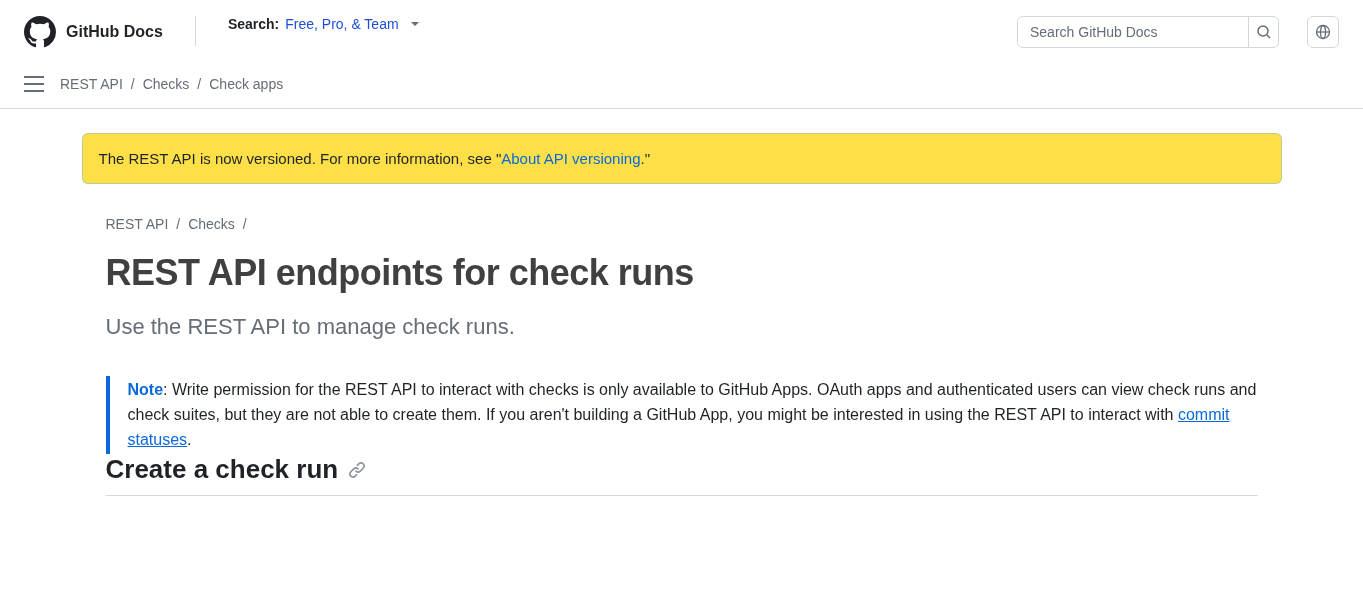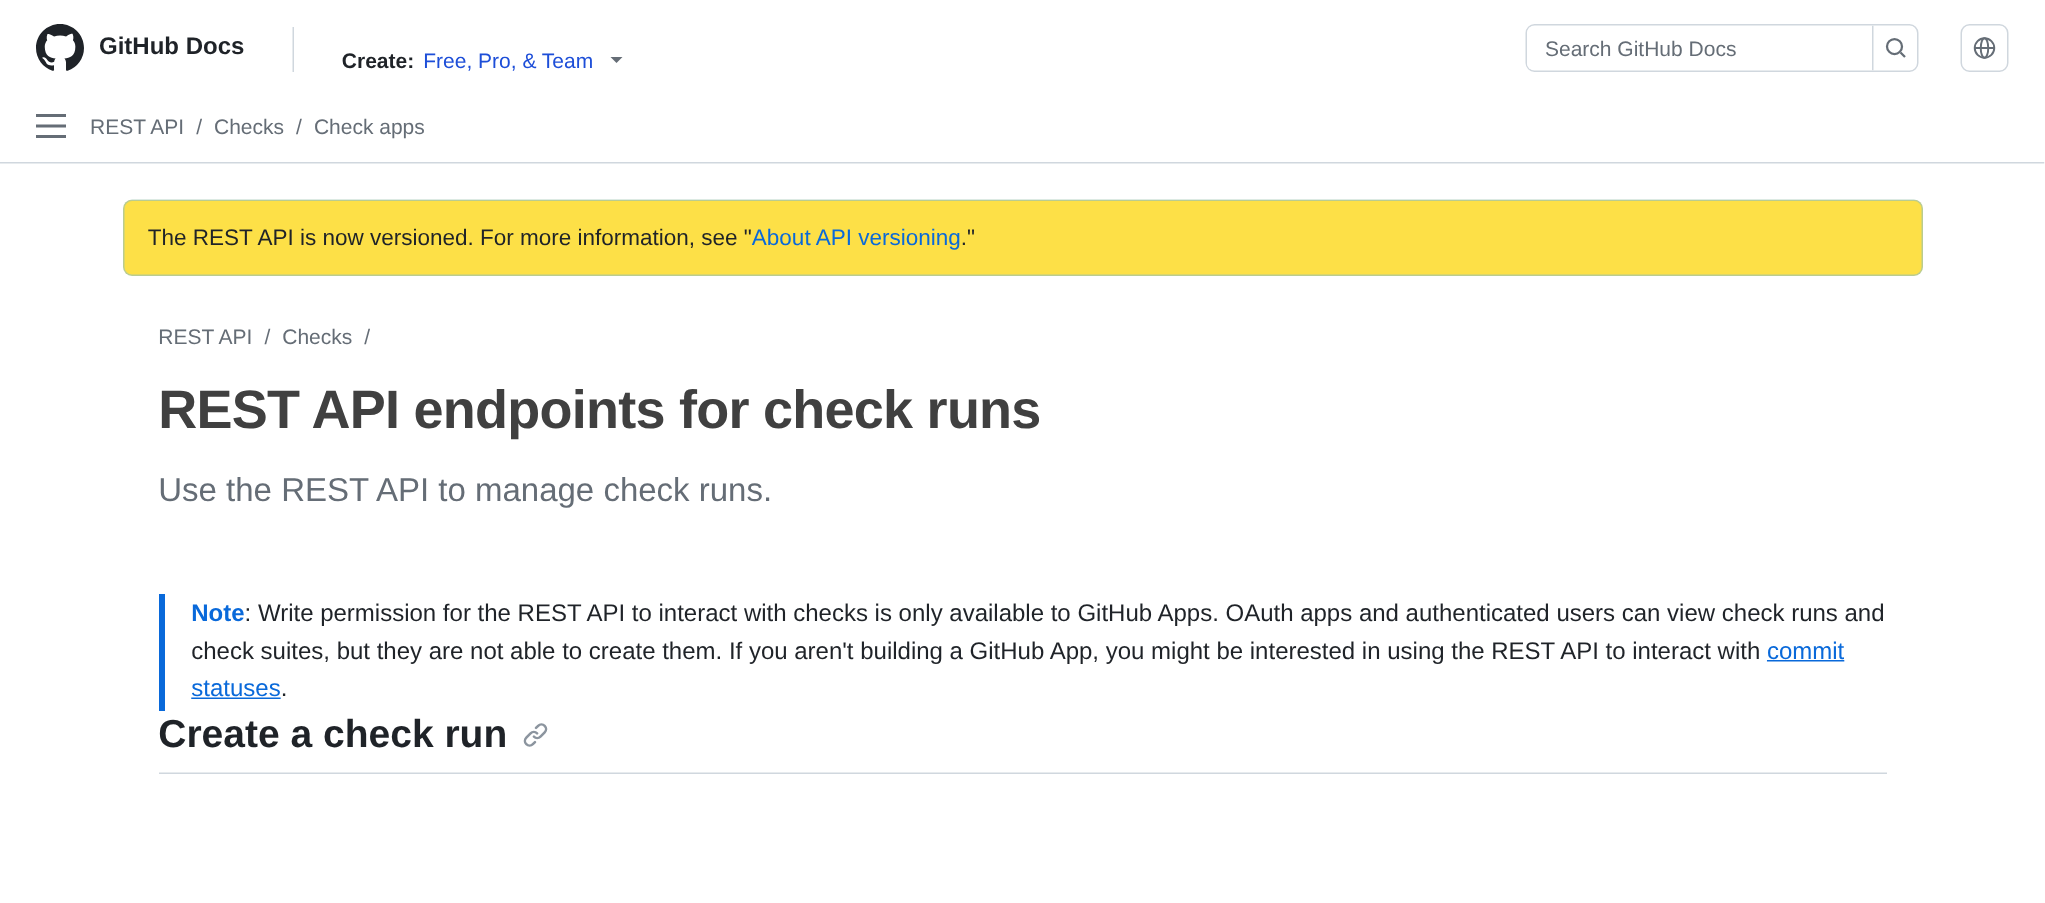--- a/index.html
+++ b/index.html
@@ -4,21 +4,21 @@
   <style>
     * { margin: 0; padding: 0; box-sizing: border-box; }
     body {
       font-family: -apple-system, BlinkMacSystemFont, "Segoe UI", Helvetica, Arial, sans-serif;
       color: #1f2328;
       background: #fff;
       overflow-y: scroll;
     }
     .top-header {
       display: flex;
-      align-items: flex-end;
+      align-items: flex-start;
       padding: 16px 24px;
       gap: 16px;
     }
     .logo-sect {
       display: flex;
       align-items: center;
       gap: 10px;
     }
     .gh-logo-svg { width: 32px; height: 32px; }
     .brand-txt { font-weight: 600; font-size: 16px; color: #1f2328; }
@@ -107,21 +107,21 @@
       padding: 16px;
       font-size: 15px;
       color: #1f2328;
       margin-bottom: 32px;
     }
     .banner a { color: #0969da; text-decoration: none; }
     .content { padding: 0 24px; }
     .crumb2 { display: flex; gap: 8px; font-size: 14px; color: #656d76; margin-bottom: 20px; }
     .crumb2 a { color: #656d76; text-decoration: none; cursor: pointer; }
     .h1 { font-size: 36px; font-weight: 600; color: #404040; margin-bottom: 20px; letter-spacing: -0.5px; }
-    .subh { font-size: 22px; color: #656d76; margin-bottom: 56px; font-weight: 400; }
+    .subh { font-size: 22px; color: #656d76; margin-bottom: 36px; font-weight: 400; }
     .note-block {
       border-left: 4px solid #0969da;
       padding: 2px 0 2px 18px;
       font-size: 16px;
       line-height: 1.55;
       color: #1f2328;
     }
     .note-block .ntag { color: #0969da; font-weight: 600; }
     .note-block a.cs { color: #0969da; text-decoration: underline; text-decoration-color: #0969da; }
     .h2-row { display: flex; align-items: center; gap: 10px; border-bottom: 1px solid #d0d7de; padding-bottom: 10px; margin-bottom: 12px; }
@@ -141,21 +141,21 @@
 
 <header class="top-header">
   <div class="logo-sect">
     <svg class="gh-logo-svg" viewBox="0 0 16 16" fill="#1f2328">
       <path d="M8 0C3.58 0 0 3.58 0 8c0 3.54 2.29 6.53 5.47 7.59.4.07.55-.17.55-.38 0-.19-.01-.82-.01-1.49-2.01.37-2.53-.49-2.69-.94-.09-.23-.48-.94-.82-1.13-.28-.15-.68-.52-.01-.53.63-.01 1.08.58 1.23.82.72 1.21 1.87.87 2.33.66.07-.52.28-.87.51-1.07-1.78-.2-3.64-.89-3.64-3.95 0-.87.31-1.59.82-2.15-.08-.2-.36-1.02.08-2.12 0 0 .67-.21 2.2.82.64-.18 1.32-.27 2-.27.68 0 1.36.09 2 .27 1.53-1.04 2.2-.82 2.2-.82.44 1.1.16 1.92.08 2.12.51.56.82 1.27.82 2.15 0 3.07-1.87 3.75-3.65 3.95.29.25.54.73.54 1.48 0 1.07-.01 1.93-.01 2.2 0 .21.15.46.55.38A8.013 8.013 0 0016 8c0-4.42-3.58-8-8-8z"></path>
     </svg>
     <span class="brand-txt">GitHub Docs</span>
   </div>
   <div class="vdivider"></div>
   <div class="ver-sel">
-    <span class="ver-lbl">Create:</span>
+    <span class="ver-lbl">Search:</span>
     <span class="ver-val">Free, Pro, &amp; Team</span>
     <span class="dd-caret"></span>
   </div>
   <div class="spcr"></div>
   <div class="search-wrap">
     <input type="text" placeholder="Search GitHub Docs" style="">
     <div class="sbtn">
       <svg width="16" height="16" viewBox="0 0 16 16" fill="none" stroke="currentColor" stroke-width="1.5">
         <circle cx="7" cy="7" r="5"></circle>
         <line x1="11" y1="11" x2="14" y2="14"></line>

